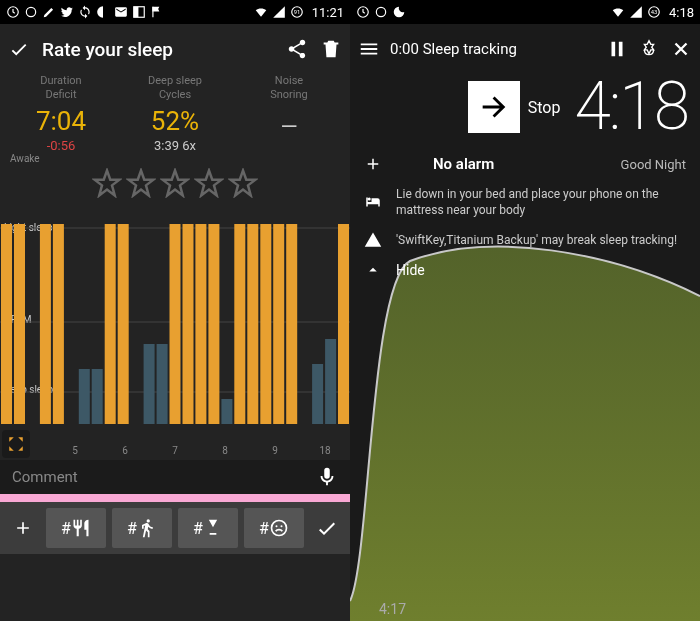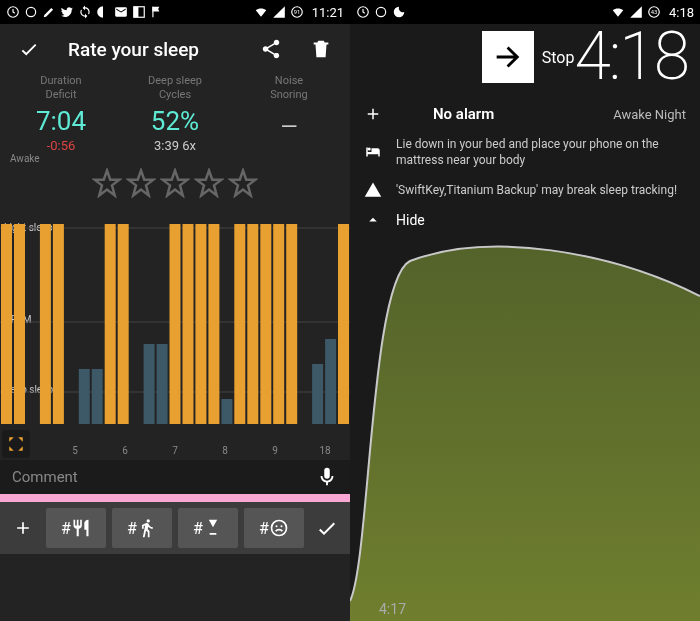--- a/index.html
+++ b/index.html
@@ -9,29 +9,29 @@
   .pane-right { width: 350px; background: #1a1a1a; }
 
   
   .statusbar { height: 24px; background: #000; display: flex; align-items: center; color: #fff; font-size: 12px; padding: 8px 6px; }
   .status-icons-left { display: flex; gap: 4px; flex: 1; }
   .status-icons-right { display: flex; gap: 4px; align-items: center; }
   .sicon { width: 14px; height: 14px; fill: #fff; }
   .status-time { font-size: 13px; margin-left: 4px; }
 
   
-  .header-l { height: 50px; display: flex; align-items: center; color: #fff; padding: 0 18px; gap: 28px; justify-content: center; }
+  .header-l { height: 50px; display: flex; align-items: center; color: #fff; padding: 0 8px; gap: 12px; justify-content: center; }
   .header-l .title { font-size: 19px; font-weight: 500; flex: 1; }
   .hicon { width: 22px; height: 22px; fill: #fff; }
 
   
   .stats-row { display: flex; color: #bbb; padding: 0 4px; }
   .stat { flex: 1; text-align: center; font-size: 11px; line-height: 1.3; }
   .stat .sub { color: #777; font-size: 11px; }
-  .stat .main { color: #5eead4; font-size: 26px; font-weight: 400; margin-top: 2px; }
+  .stat .main { color: #eab308; font-size: 26px; font-weight: 400; margin-top: 2px; }
   .stat .red { color: #d44; font-size: 13px; }
   .stat .extra { color: #ccc; font-size: 13px; }
   .stat .dash { color: #ccc; font-size: 22px; margin-top: 10px; }
   .awake { color: #888; font-size: 10px; padding-left: 10px; margin-top: -2px; }
 
   
   .stars { display: flex; justify-content: center; gap: 4px; margin-top: 4px; }
   .star { width: 30px; height: 30px; fill: none; stroke: #666; stroke-width: 2; }
 
   
@@ -52,21 +52,21 @@
   .tagbar { height: 52px; background: #3c3c3c; display: flex; align-items: center; padding: 0 6px; gap: 6px; }
   .tagbtn { background: #555; height: 40px; flex: 1; display: flex; align-items: center; justify-content: center; color: #fff; font-size: 16px; border-radius: 2px; }
   .tagbtn.plain { background: transparent; flex: 0 0 34px; }
   .tagbtn svg { fill: #fff; }
 
   
   .header-r { height: 50px; display: flex; align-items: center; color: #fff; padding: 0 8px; gap: 10px; }
   .header-r .title { font-size: 15px; flex: 1; }
 
   
-  .clock-row { display: flex; align-items: center; justify-content: flex-end; padding: 0 12px 8px 12px; }
+  .clock-row { display: flex; align-items: center; justify-content: flex-end; padding: 0 12px 8px 12px; gap: 14px; }
   .stop-btn { display: flex; align-items: center; gap: 8px; }
   .stop-sq { width: 52px; height: 52px; background: #fff; display: flex; align-items: center; justify-content: center; }
   .stop-sq svg { width: 34px; height: 34px; fill: #000; }
   .stop-lbl { color: #fff; font-size: 16px; }
   .big-clock { color: #fff; font-size: 66px; font-weight: 200; line-height: 1; letter-spacing: -2px; }
 
   
   .row-r { display: flex; align-items: center; color: #fff; padding: 6px 14px; gap: 14px; font-size: 14px; }
   .row-r .ricon { width: 18px; height: 18px; fill: #fff; flex-shrink: 0; }
   .row-r .tx { flex: 1; color: #ccc; font-size: 12px; line-height: 1.35; }
@@ -301,39 +301,55 @@
           <path d="M2 22h20L2 2z" transform="scale(-1,1) translate(-24,0)"></path>
         </svg>
       <svg class="sicon" viewBox="0 0 24 24">
           <circle cx="12" cy="12" r="9" fill="none" stroke="#fff" stroke-width="2"></circle>
           <text x="12" y="16" font-size="10" text-anchor="middle" fill="#fff">43</text>
         </svg>
       <span class="status-time">4:18</span>
     </div>
   </div>
 
+  <div class="header-r">
+    <svg class="hicon" viewBox="0 0 24 24">
+        <path d="M3 6h18v2H3zm0 5h18v2H3zm0 5h18v2H3z"></path>
+      </svg>
+    <div class="title">0:00 Sleep tracking</div>
+    <svg class="hicon" viewBox="0 0 24 24">
+        <path d="M6 4h4v16H6zm8 0h4v16h-4z"></path>
+      </svg>
+    <svg class="hicon" viewBox="0 0 24 24">
+        <path d="M12 3l-2 4h-3l2 3-2 3h3l2 4 2-4h3l-2-3 2-3h-3z" fill="none" stroke="#fff" stroke-width="1.5"></path>
+        <path d="M7 13c0 3 2 5 5 5s5-2 5-5" fill="none" stroke="#fff" stroke-width="1.5"></path>
+      </svg>
+    <svg class="hicon" viewBox="0 0 24 24">
+        <path d="M18 6L6 18M6 6l12 12" stroke="#fff" stroke-width="2.5"></path>
+      </svg>
+  </div>
 
   <div class="clock-row">
     <div class="stop-btn">
       <div class="stop-sq">
           <svg viewBox="0 0 24 24">
             <path d="M4 11h12l-5-5 1.4-1.4L20 12l-7.6 7.4L11 18l5-5H4z"></path>
           </svg>
         </div>
       <div class="stop-lbl">Stop</div>
     </div>
     <div class="big-clock">4:18</div>
   </div>
 
   <div class="row-r alarm-row">
     <svg class="ricon" viewBox="0 0 24 24">
         <path d="M19 13h-6v6h-2v-6H5v-2h6V5h2v6h6v2z"></path>
       </svg>
     <div class="tx">No alarm</div>
-    <div class="gn">Awake Night</div>
+    <div class="gn">Good Night</div>
   </div>
 
   <div class="row-r" style="position:relative;z-index:2">
     <svg class="ricon" viewBox="0 0 24 24">
         <path d="M3 6v12h2v-3h14v3h2v-8a3 3 0 00-3-3h-8v5H5V6H3zm4 4a2 2 0 100-4 2 2 0 000 4z"></path>
       </svg>
     <div class="tx">Lie down in your bed and place your phone on the mattress near your body</div>
   </div>
 
   <div class="row-r" style="position:relative;z-index:2">

